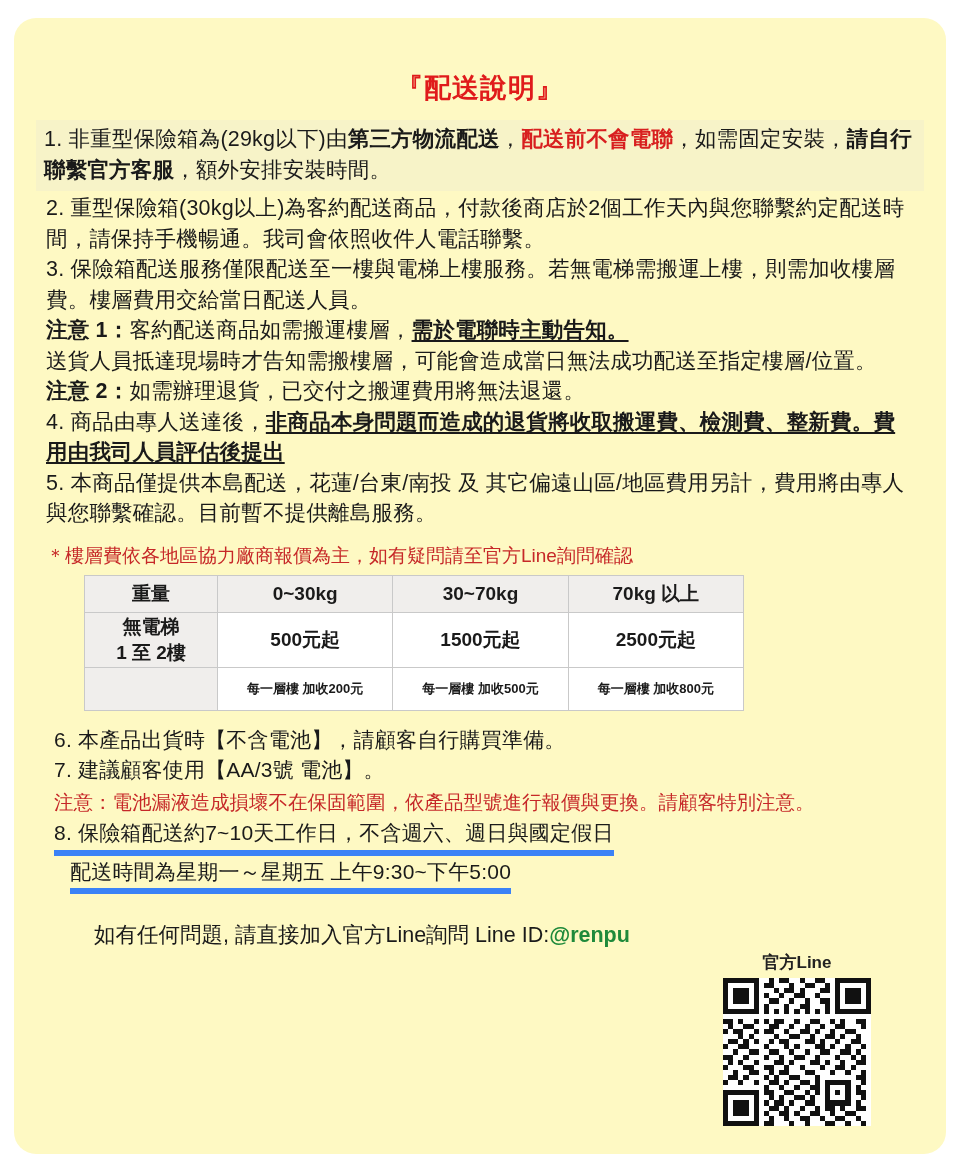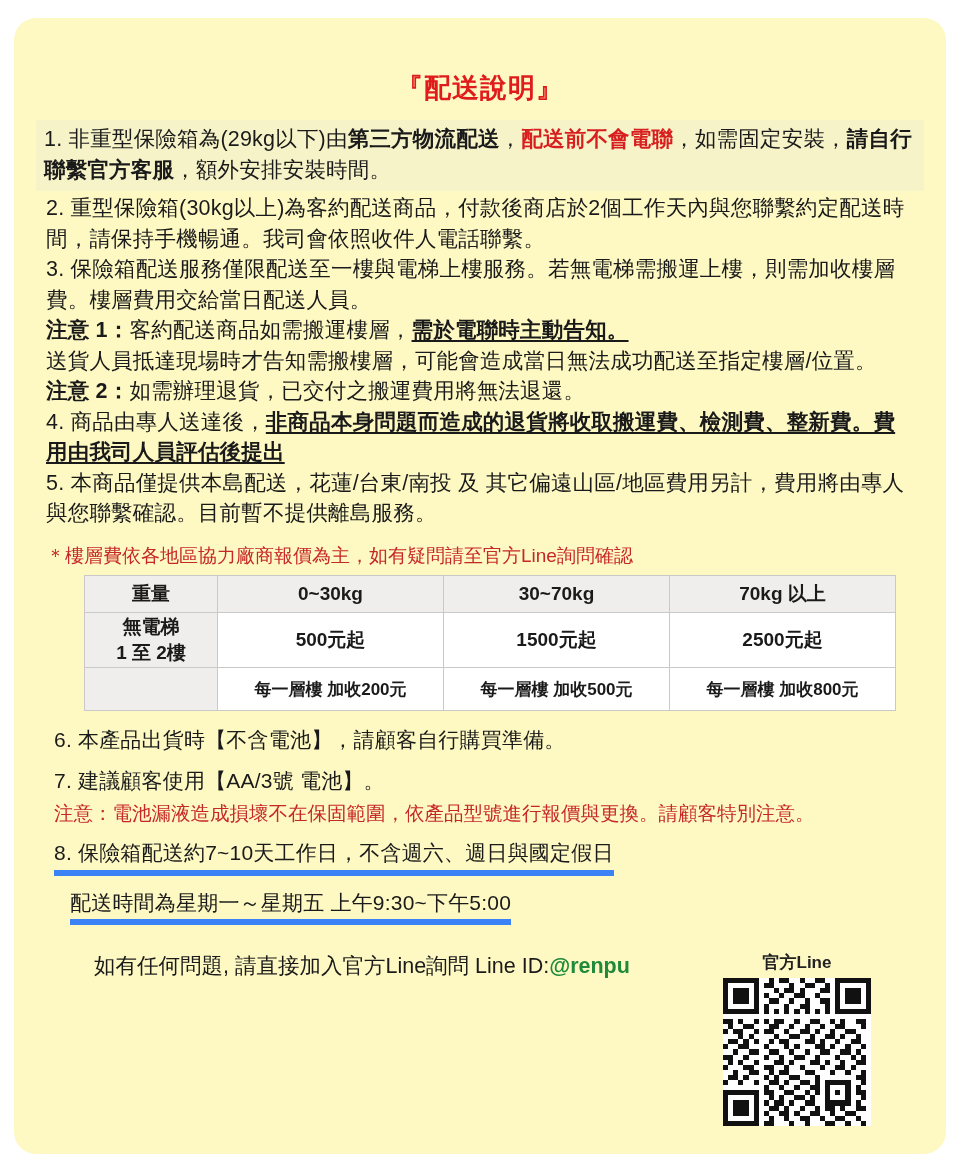--- a/index.html
+++ b/index.html
@@ -59,21 +59,21 @@
   .small-red {
     color: #c62828;
     font-size: 19px;
     line-height: 1.4;
     margin: 14px 0 0 10px;
   }
 
   
   table.fee {
     border-collapse: collapse;
-    width: 812px;
+    width: 660px;
     margin: 6px 0 0 48px;
     background: #ffffff;
     font-size: 18.5px;
   }
   table.fee td, table.fee th {
     border: 1px solid #c9c9c9;
     text-align: center;
     font-weight: normal;
     color: #1a1a1a;
   }
@@ -90,30 +90,30 @@
     width: 130px;
   }
   table.fee td.val {
     height: 44px;
     font-weight: bold;
     font-size: 19px;
   }
   table.fee td.val2 {
     height: 40px;
     font-weight: bold;
-    font-size: 17px;
+    font-size: 13px;
   }
   table.fee td.blank {
     background: #f0eeec;
   }
   .after-table {
     padding: 0 10px 0 18px;
     margin-top: 14px;
   }
-  .after-table p.line { font-size: 21px; margin-top: 11px; }
+  .after-table p.line { font-size: 21px; }
   .warn {
     color: #c62828;
     font-size: 19.5px;
     margin: 4px 0 2px 0;
     line-height: 1.35;
   }
   .schedule {
     margin-top: 2px;
   }
   .schedule .sline {

